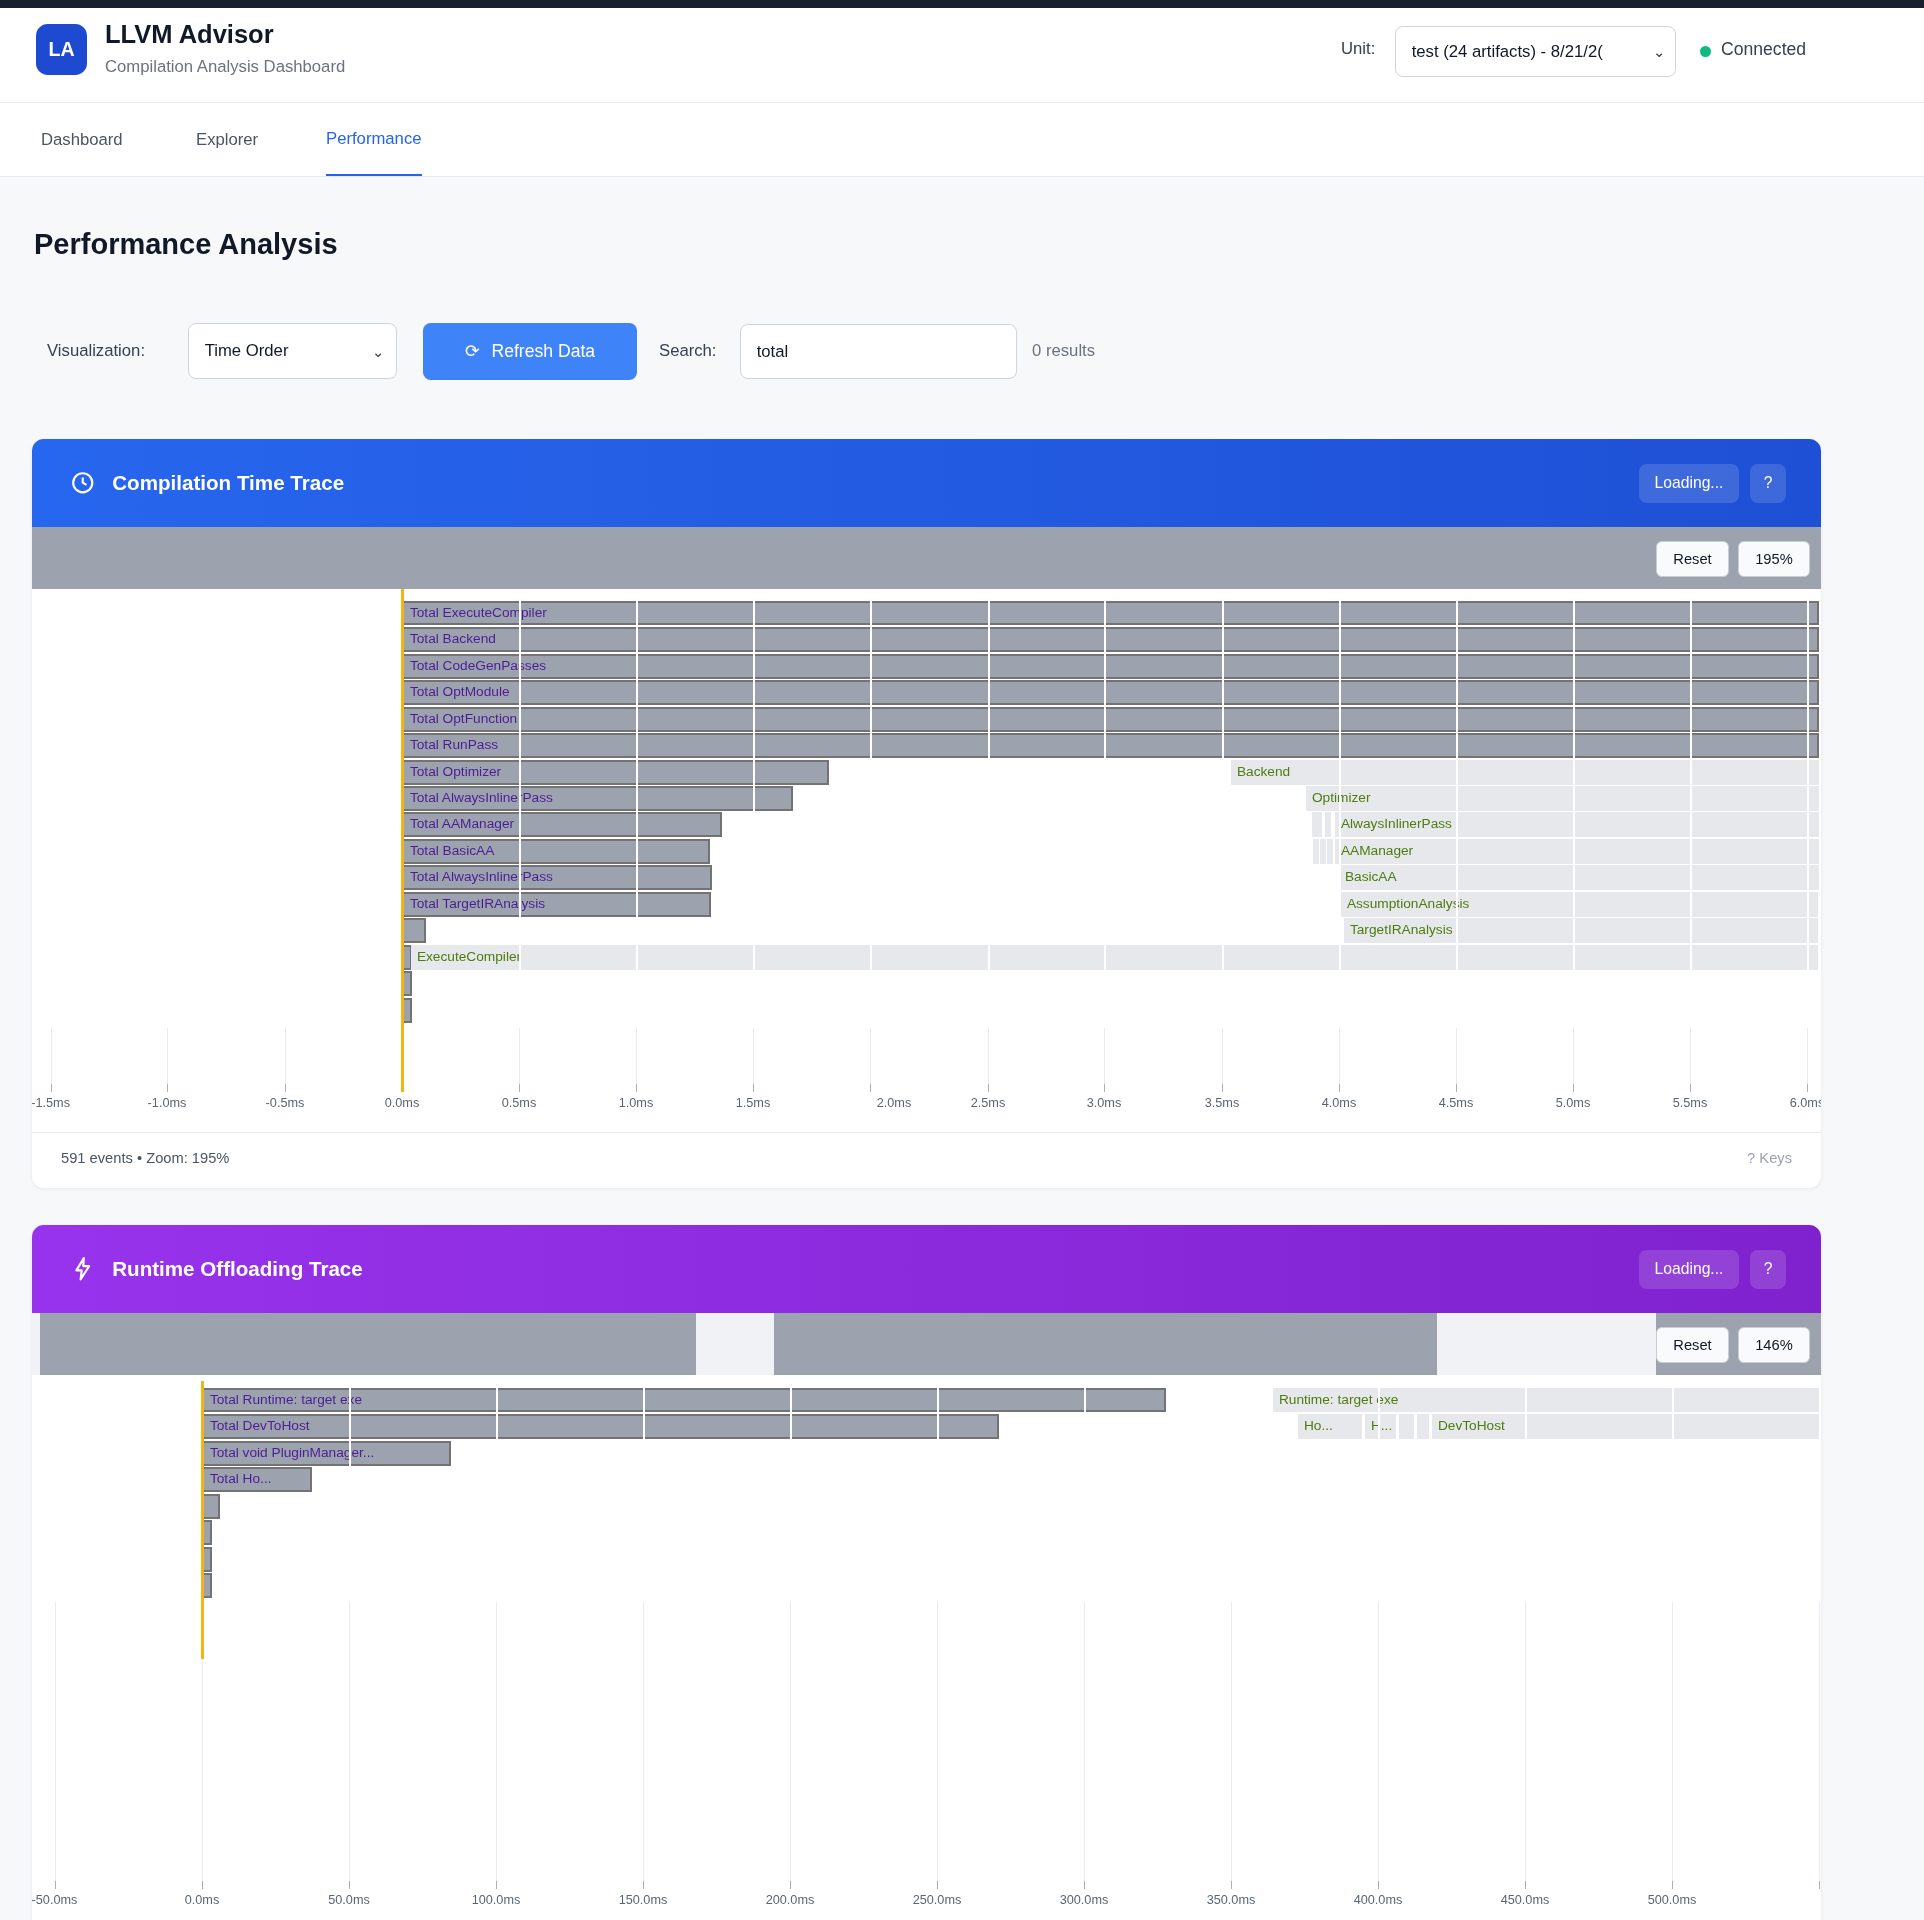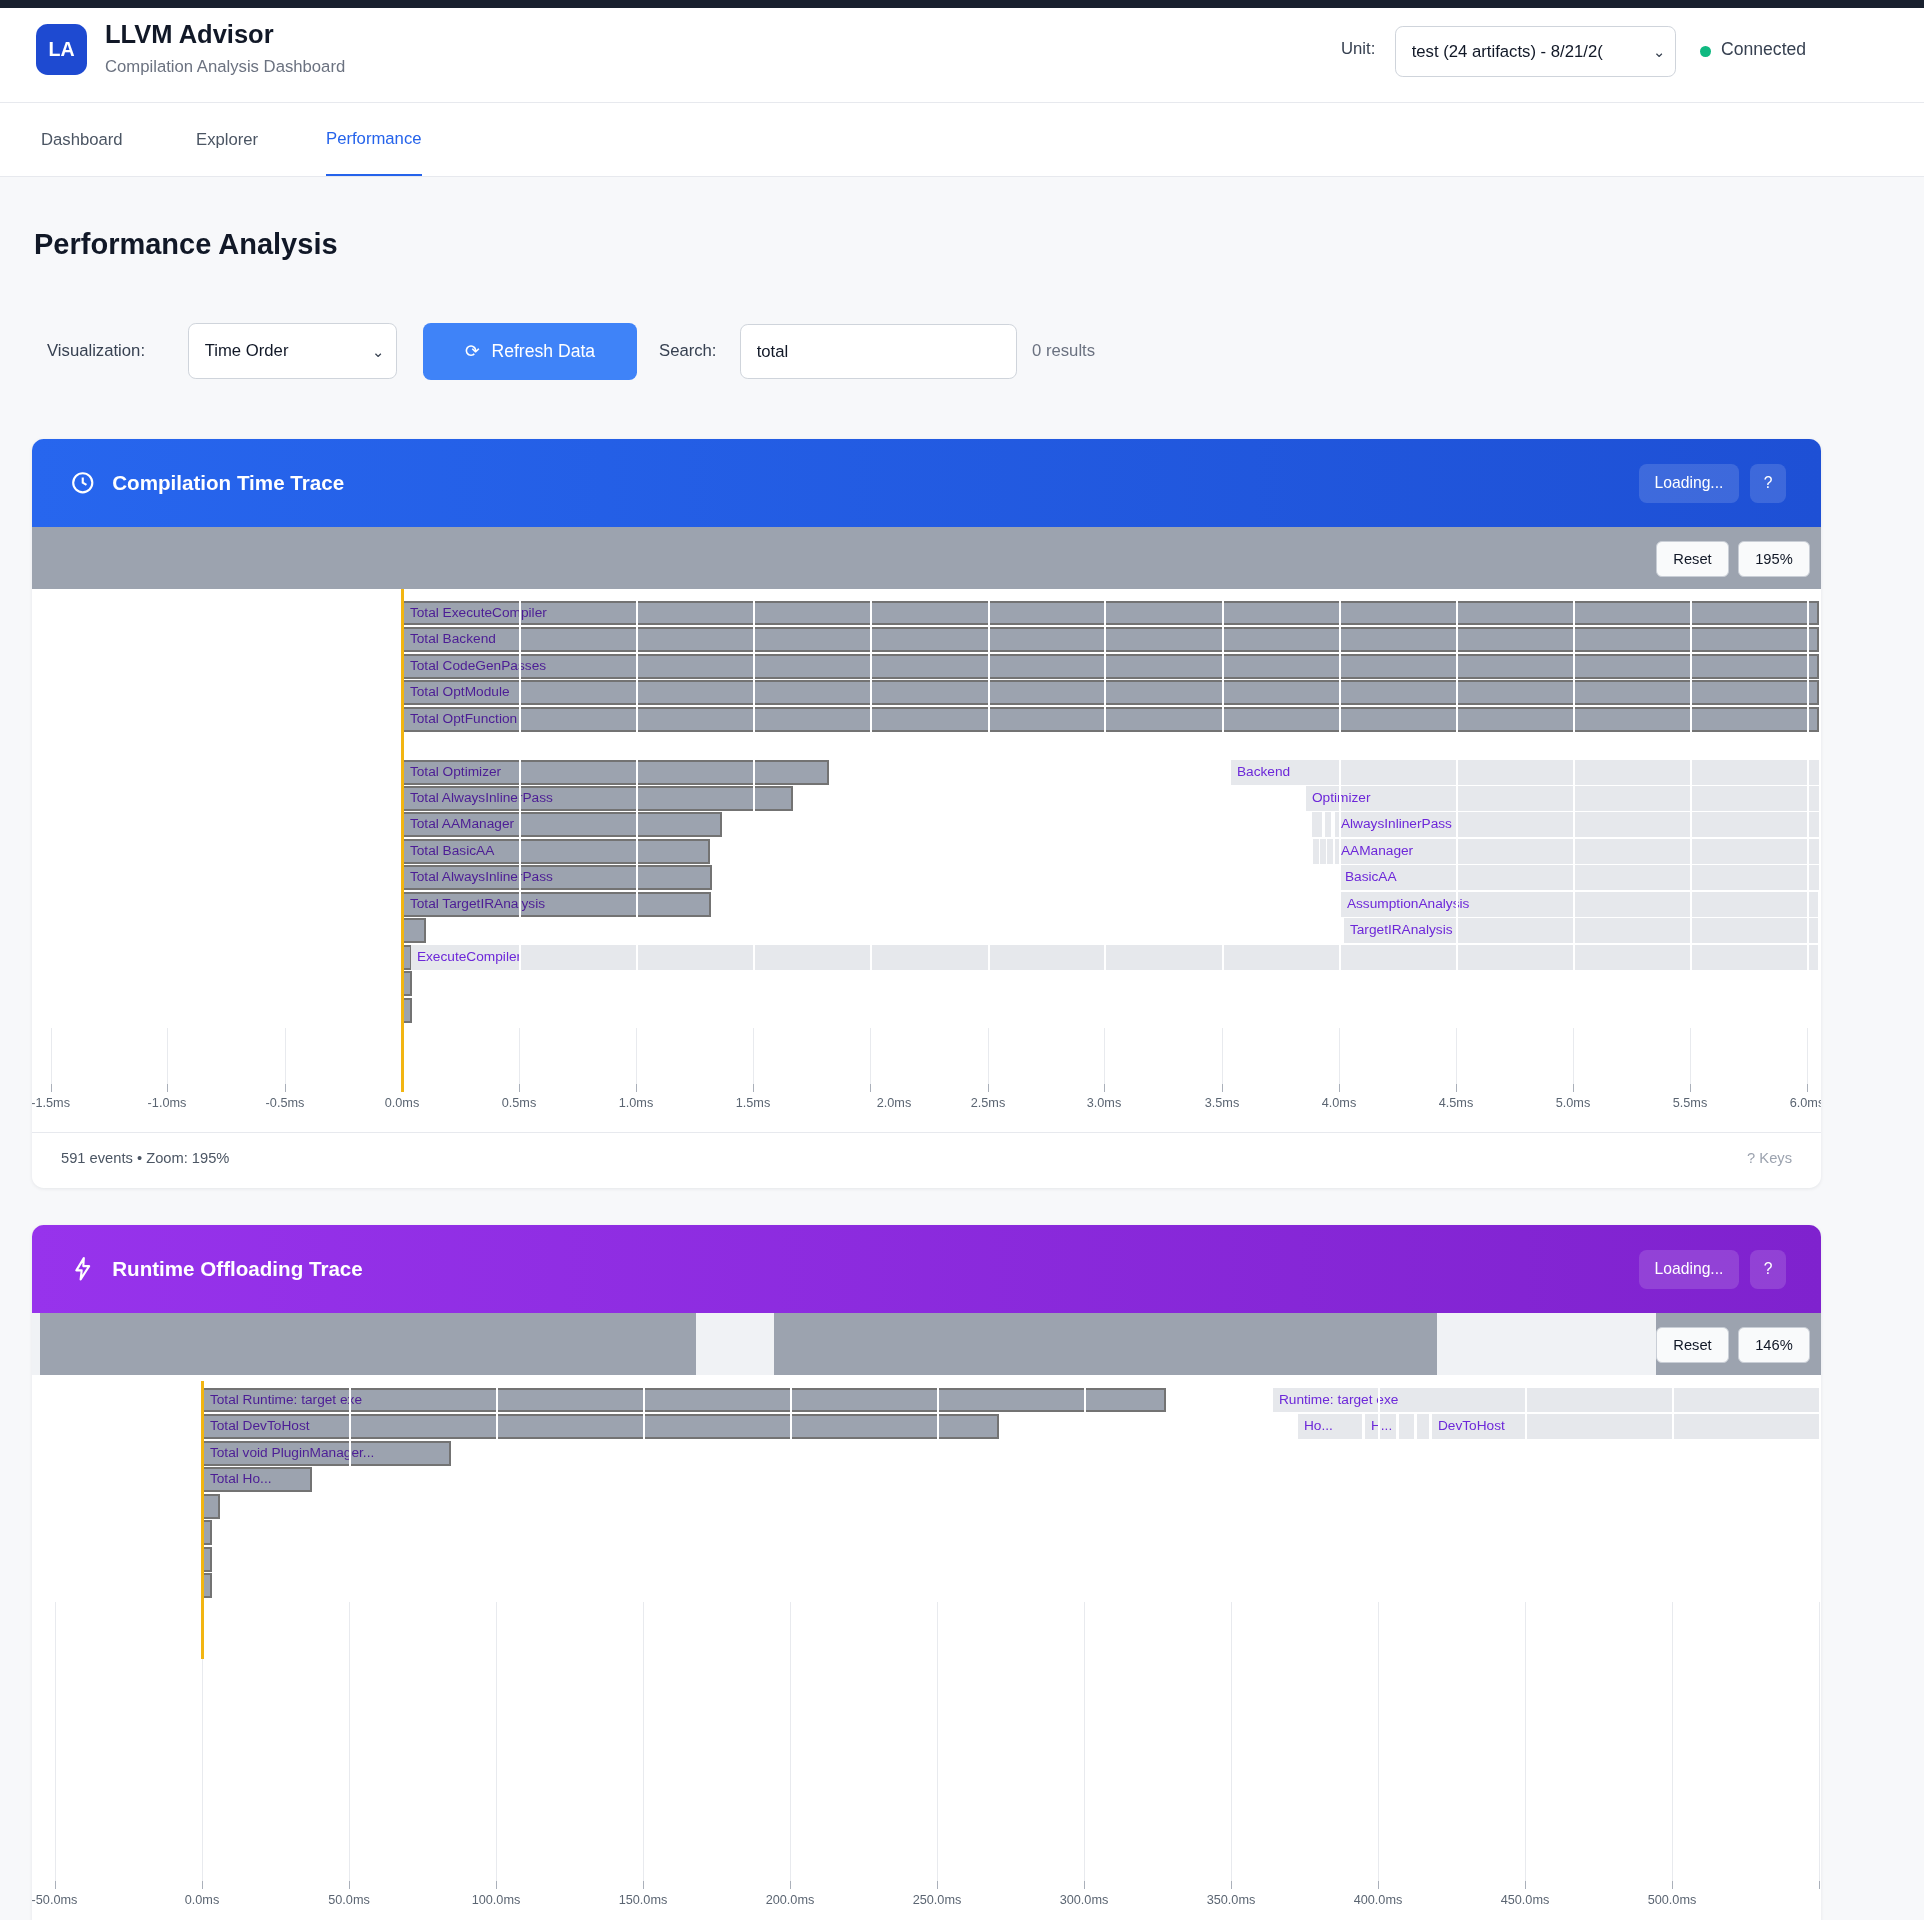--- a/index.html
+++ b/index.html
@@ -66,21 +66,21 @@
 
   .chart { position:relative; background:#fff; overflow:hidden; }
   .panel-1 .chart { height:543px; }
   .panel-2 .chart { height:545px; }
 
   .grid-light { position:absolute; width:1px; background:#e8eaee; top:0; z-index:1; }
   .grid-white { position:absolute; width:2px; background:#fff; top:0; z-index:3; }
   .zero-line  { position:absolute; width:2.9px; background:#f2b512; z-index:5; }
   .bar { position:absolute; height:24.5px; background:#9ca3af; border:2px solid #737373; z-index:2;
     font-size:13.7px; color:#4c1d95; line-height:19.6px; padding-left:5.9px; white-space:nowrap; overflow:hidden; cursor:pointer; }
-  .bar.ghost { background:#e6e8ec; border:none; color:#6d28d9; line-height:24.5px; z-index:2; }
+  .bar.ghost { background:#e6e8ec; border:none; color:#4d7c0f; line-height:24.5px; z-index:2; }
   .tickmark { position:absolute; width:1px; height:7.8px; background:#aab0ba; z-index:4; }
   .ticklabel { position:absolute; transform:translateX(-50%); font-size:12.7px; color:#5b6572; white-space:nowrap; z-index:4; }
 
   .panel-foot { position:relative; height:64px; border-top:1px solid #e7e9ee; }
   .foot-left { position:absolute; left:29px; top:16.7px; font-size:14.7px; color:#4b5563; }
   .foot-right { position:absolute; right:29px; top:16.7px; font-size:14.7px; color:#9ca3af; }
 </style>
 </head>
 <body>
 
@@ -153,20 +153,21 @@
       <div class="grid-light" style="left: 1307px; height: 503px;"></div>
       <div class="grid-light" style="left: 1424px; height: 503px;"></div>
       <div class="grid-light" style="left: 1541px; height: 503px;"></div>
       <div class="grid-light" style="left: 1658px; height: 503px;"></div>
       <div class="grid-light" style="left: 1775px; height: 503px;"></div>
       <div class="bar" style="left: 370px; width: 1417px; top: 11.8px; height: 24.5px;">Total ExecuteCompiler</div>
       <div class="bar" style="left: 370px; width: 1417px; top: 38px; height: 24.5px;">Total Backend</div>
       <div class="bar" style="left: 370px; width: 1417px; top: 65px; height: 24.5px;">Total CodeGenPasses</div>
       <div class="bar" style="left: 370px; width: 1417px; top: 91px; height: 24.5px;">Total OptModule</div>
       <div class="bar" style="left: 370px; width: 1417px; top: 118px; height: 24.5px;">Total OptFunction</div>
+      <div class="bar" style="left: 370px; width: 1417px; top: 144px; height: 24.5px;">Total RunPass</div>
       <div class="bar" style="left: 370px; width: 427px; top: 171px; height: 24.5px;">Total Optimizer</div>
       <div class="bar" style="left: 370px; width: 391px; top: 197px; height: 24.5px;">Total AlwaysInlinerPass</div>
       <div class="bar" style="left: 370px; width: 320px; top: 223px; height: 24.5px;">Total AAManager</div>
       <div class="bar" style="left: 370px; width: 308px; top: 250px; height: 24.5px;">Total BasicAA</div>
       <div class="bar" style="left: 370px; width: 310px; top: 276px; height: 24.5px;">Total AlwaysInlinerPass</div>
       <div class="bar" style="left: 370px; width: 309px; top: 303px; height: 24.5px;">Total TargetIRAnalysis</div>
       <div class="bar" style="left: 370px; width: 23.5px; top: 329px; height: 24.5px;"></div>
       <div class="bar" style="left: 370px; width: 6.9px; top: 356px; height: 24.5px;"></div>
       <div class="bar ghost" style="left: 379px; width: 1407px; top: 356px; height: 24.5px;">ExecuteCompiler</div>
       <div class="bar" style="left: 370px; width: 5.9px; top: 382px; height: 24.5px;"></div>

